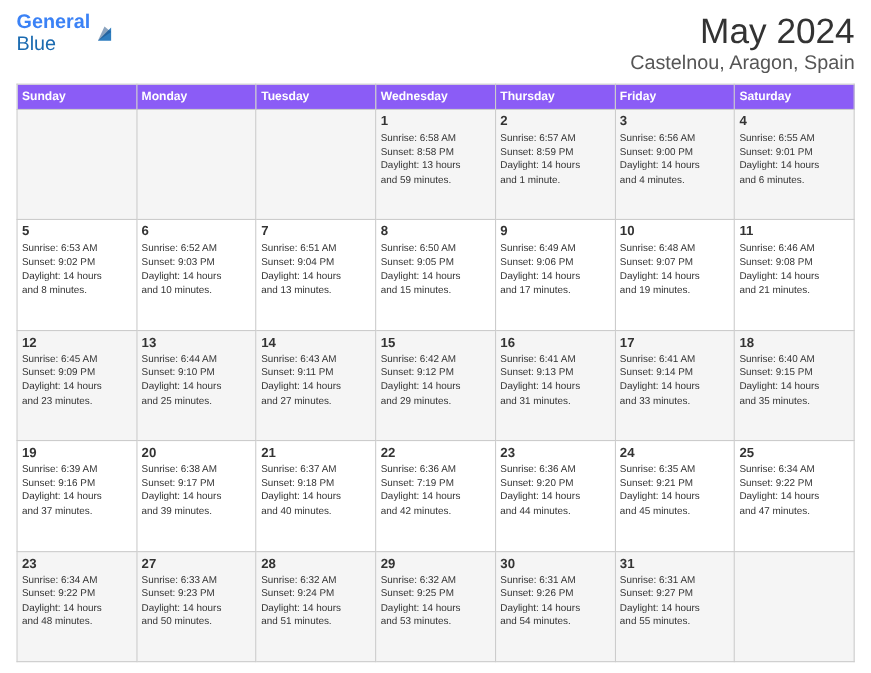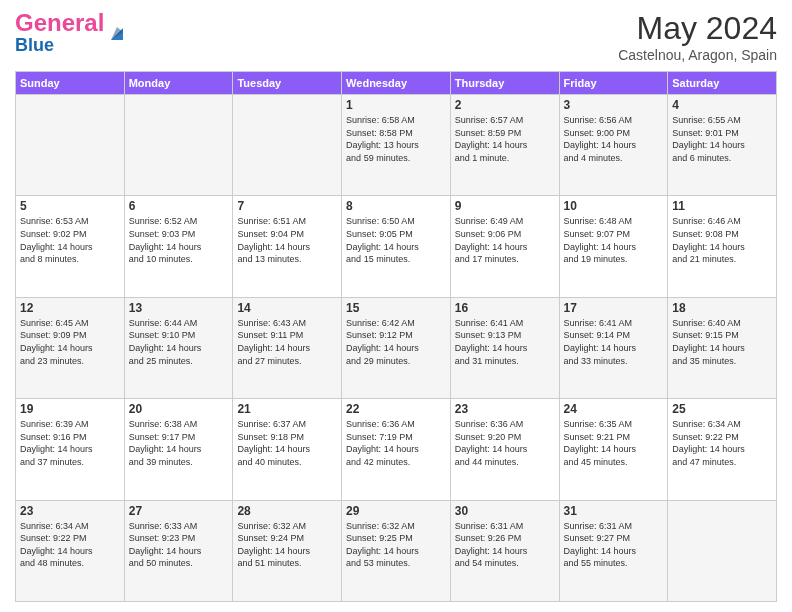--- a/index.html
+++ b/index.html
@@ -26,44 +26,44 @@
     .logo {
       display: flex;
       align-items: center;
     }
     .logo-text {
       display: flex;
       flex-direction: column;
       line-height: 1.1;
     }
     .logo-general {
-      font-size: 24px;
+      font-size: 18px;
       font-weight: bold;
-      color: #ec4899;
+      color: #3b82f6;
     }
     .logo-blue {
       font-size: 18px;
-      font-weight: bold;
+      font-weight: normal;
       color: #1a6ab0;
     }
     .logo-icon {
       width: 22px;
       height: 22px;
       margin-left: 2px;
     }
     .title-block {
       text-align: right;
     }
     .month-title {
       font-size: 32px;
       font-weight: normal;
       color: #333;
     }
     .location {
-      font-size: 14px;
+      font-size: 18px;
       color: #555;
     }
     .calendar {
       flex: 1;
       border-collapse: collapse;
       width: 100%;
       table-layout: fixed;
     }
     .calendar thead th {
       background-color: #8b5cf6;

